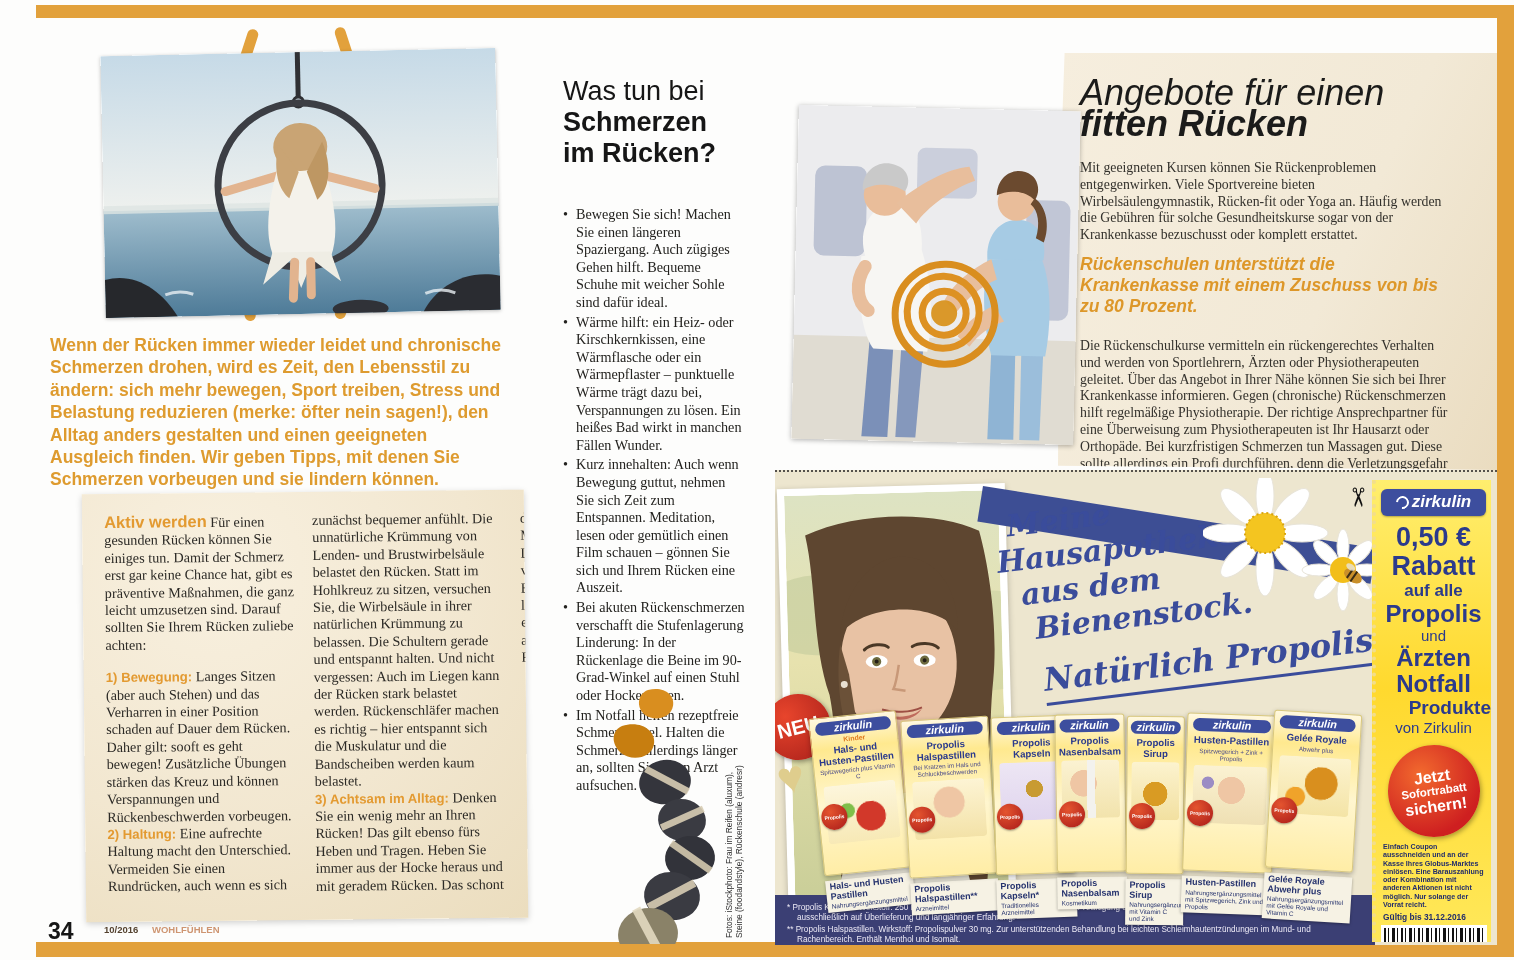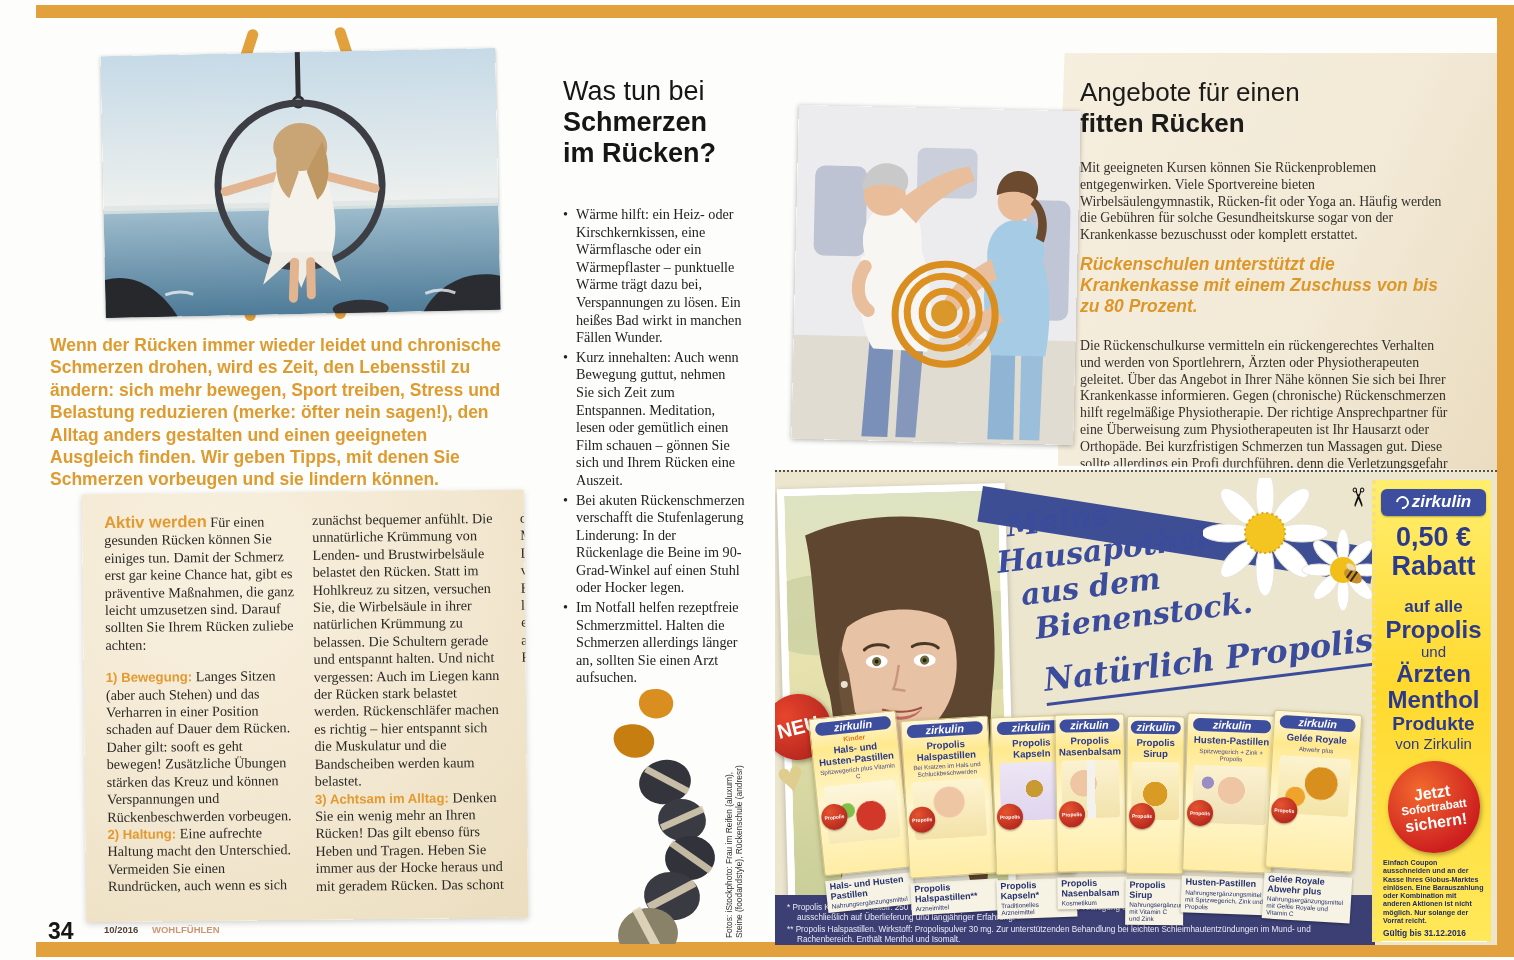--- a/index.html
+++ b/index.html
@@ -45,21 +45,21 @@
   .credit{position:absolute;left:724px;top:938px;width:186px;transform:rotate(-90deg);
           transform-origin:0 0;font-size:8.4px;line-height:10px;color:#2F2F2F;}
   
   .physio{position:absolute;left:795px;top:108px;width:282px;height:334px;transform:rotate(1.3deg);
           box-shadow:0 1px 5px rgba(0,0,0,.3);z-index:3;}
   
   .parch{position:absolute;left:1058px;top:53px;width:439px;height:417px;
          background:linear-gradient(115deg,#F6EEDE 0%,#F2E9D6 60%,#EADCC0 100%);
          clip-path:polygon(1.5% 0,100% 0,100% 100%,0 99%,.5% 30%);
          padding:24px 46px 0 22px;z-index:2;}
-  .parch-h{font-size:26px;line-height:31px;color:#1B1B1A;}
+  .parch-h{font-size:36px;line-height:31px;color:#1B1B1A;font-style:italic;}
   .parch-h .l1{font-weight:400;}
   .parch-h .l2{font-weight:700;}
   .parch p.body{font-family:"Liberation Serif",serif;font-size:13.8px;line-height:16.8px;
                 color:#33312C;margin-top:21px;width:372px;}
   .parch .subhead{margin-top:10px;font-weight:700;font-size:17.5px;line-height:21px;color:#DD9729;width:372px;font-style:italic;}
   
   .ad{position:absolute;left:775px;top:470px;width:722px;height:475px;background:#EDE6CF;
       border-top:2px dotted #55514B;overflow:hidden;}
   .ad-photo{position:absolute;left:8px;top:14px;width:228px;height:446px;transform:rotate(-1.6deg);
             background:#fff;padding:7px 7px 22px;box-shadow:0 2px 6px rgba(0,0,0,.25);}
@@ -112,24 +112,24 @@
        repeating-linear-gradient(0deg,rgba(216,150,0,.28) 0 1.5px,transparent 1.5px 14px),
        repeating-linear-gradient(60deg,rgba(216,150,0,.28) 0 1.5px,transparent 1.5px 14px),
        repeating-linear-gradient(120deg,rgba(216,150,0,.28) 0 1.5px,transparent 1.5px 14px);}
   .coupon > *{position:relative;}
   .cp-logo{margin:9px auto 7px;background:var(--navy);border-radius:6px;width:105px;padding:3px 0 4px;
            color:#fff;font-weight:700;font-style:italic;font-size:17px;display:flex;gap:3px;
            align-items:center;justify-content:center;box-shadow:0 1px 2px rgba(0,0,0,.3);}
   .swirl{display:inline-block;width:13px;height:13px;border:2.5px solid #fff;border-radius:50%;
          border-left-color:transparent;transform:rotate(-40deg);}
   .cp1{font-size:27px;font-weight:800;color:var(--navy-dark);line-height:29px;}
-  .cp2{font-size:17px;font-weight:700;color:var(--navy-dark);line-height:20px;margin-top:16px;}
+  .cp2{font-size:17px;font-weight:700;color:var(--navy-dark);line-height:20px;}
   .cp3{font-size:24px;font-weight:800;color:var(--navy-dark);line-height:26px;}
   .cp4{font-size:15px;font-weight:400;color:var(--navy-dark);line-height:18px;}
-  .cp5{font-size:19px;font-weight:800;color:var(--navy-dark);line-height:22px;}
+  .cp5{font-size:19px;font-weight:800;color:var(--navy-dark);line-height:22px;text-align:right;}
   .cp-badge{width:92px;height:92px;margin:8px auto 6px;border-radius:50%;
             background:radial-gradient(circle at 38% 30%,#F26A2E,#CE1F20 72%);transform:rotate(-8deg);
             color:#fff;font-weight:700;display:flex;flex-direction:column;align-items:center;
             justify-content:center;box-shadow:1px 2px 5px rgba(0,0,0,.35);}
   .cp-badge .b1{font-size:16px;line-height:17px;}
   .cp-badge .b2{font-size:11.5px;line-height:13px;}
   .cp-badge .b3{font-size:16px;line-height:17px;}
   .cp-terms{font-size:7.1px;line-height:8.3px;color:#232D6B;font-weight:600;text-align:left;padding:0 7px;}
   .cp-valid{font-size:8.4px;font-weight:700;color:#232D6B;text-align:left;padding:3px 7px 2px;}
   .cp-barcode{margin:1px auto 0;width:106px;background:#fff;padding:3px 3px 1px;}
@@ -202,20 +202,21 @@
     </div>
   </div>
 
   <div class="mid">
     <h2 class="mid-h">
       <div class="l1">Was tun bei</div>
       <div class="l2">Schmerzen</div>
       <div class="l3">im Rücken?</div>
     </h2>
     <ul class="bullets">
+      <li>Bewegen Sie sich! Machen Sie einen längeren Spaziergang. Auch zügiges Gehen hilft. Bequeme Schuhe mit weicher Sohle sind dafür ideal.</li>
       <li>Wärme hilft: ein Heiz- oder Kirschkernkissen, eine Wärmflasche oder ein Wärmepflaster – punktuelle Wärme trägt dazu bei, Verspannungen zu lösen. Ein heißes Bad wirkt in manchen Fällen Wunder.</li>
       <li>Kurz innehalten: Auch wenn Bewegung guttut, nehmen Sie sich Zeit zum Entspannen. Meditation, lesen oder gemütlich einen Film schauen – gönnen Sie sich und Ihrem Rücken eine Auszeit.</li>
       <li>Bei akuten Rückenschmerzen verschafft die Stufenlagerung Linderung: In der Rückenlage die Beine im 90-Grad-Winkel auf einen Stuhl oder Hocker legen.</li>
       <li>Im Notfall helfen rezeptfreie Schmerzmittel. Halten die Schmerzen allerdings länger an, sollten Sie einen Arzt aufsuchen.</li>
     </ul>
   </div>
 
   <div class="stones">
     <svg viewBox="0 0 180 262" width="180" height="262">
       <path d="M88,8 C103,4 115,12 113,24 C111,36 95,40 85,33 C76,26 77,12 88,8 Z" fill="#D98E1F"></path>
@@ -478,21 +479,21 @@
       <div class="cp-logo">
           <span class="swirl"></span>
           <span>zirkulin</span>
         </div>
       <div class="cp1">0,50 €</div>
       <div class="cp1">Rabatt</div>
       <div class="cp2">auf alle</div>
       <div class="cp3">Propolis</div>
       <div class="cp4">und</div>
       <div class="cp3">Ärzten</div>
-      <div class="cp3">Menthol</div>
+      <div class="cp3">Notfall</div>
       <div class="cp5">Produkte</div>
       <div class="cp4">von Zirkulin</div>
       <div class="cp-badge">
         <div class="b1">Jetzt</div>
         <div class="b2">Sofortrabatt</div>
         <div class="b3">sichern!</div>
       </div>
       <div class="cp-terms">Einfach Coupon ausschneiden und an der Kasse Ihres Globus-Marktes einlösen. Eine Barauszahlung oder Kombination mit anderen Aktionen ist nicht möglich. Nur solange der Vorrat reicht.</div>
       <div class="cp-valid">Gültig bis 31.12.2016</div>
       <div class="cp-barcode">

